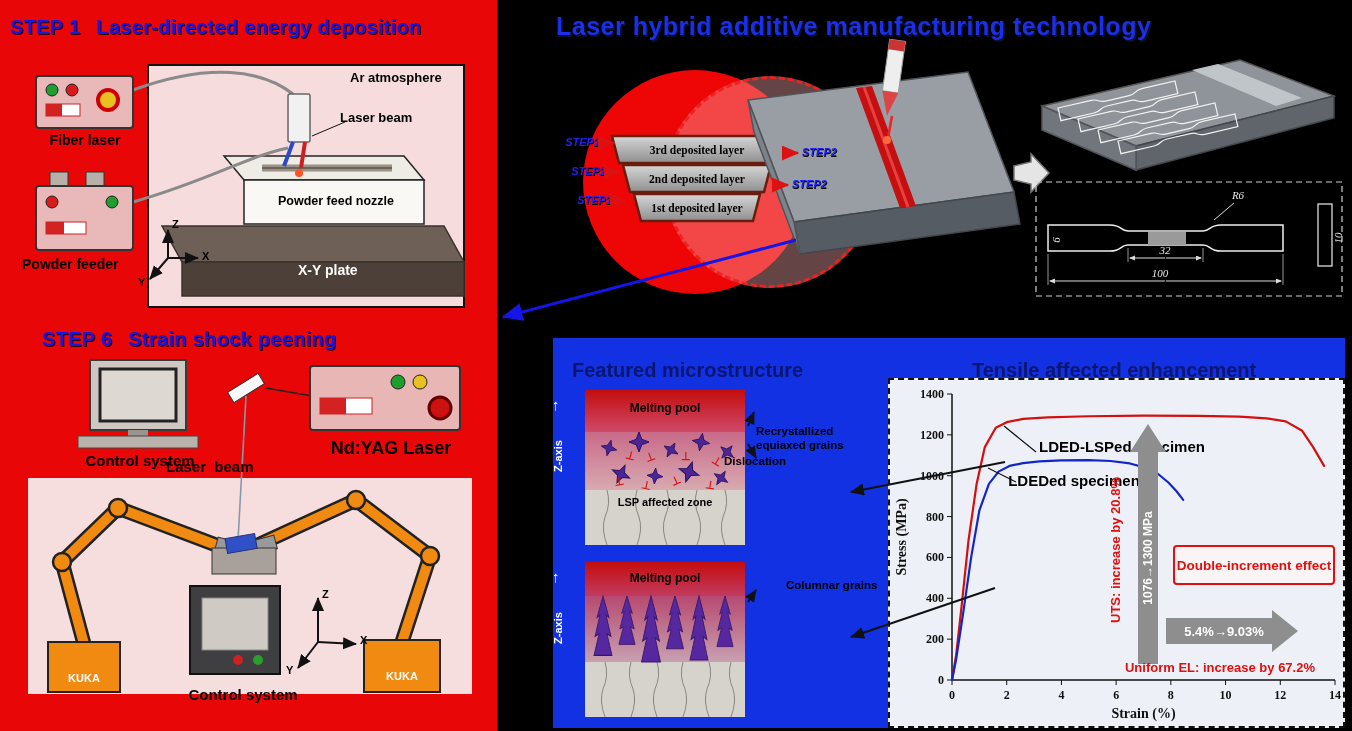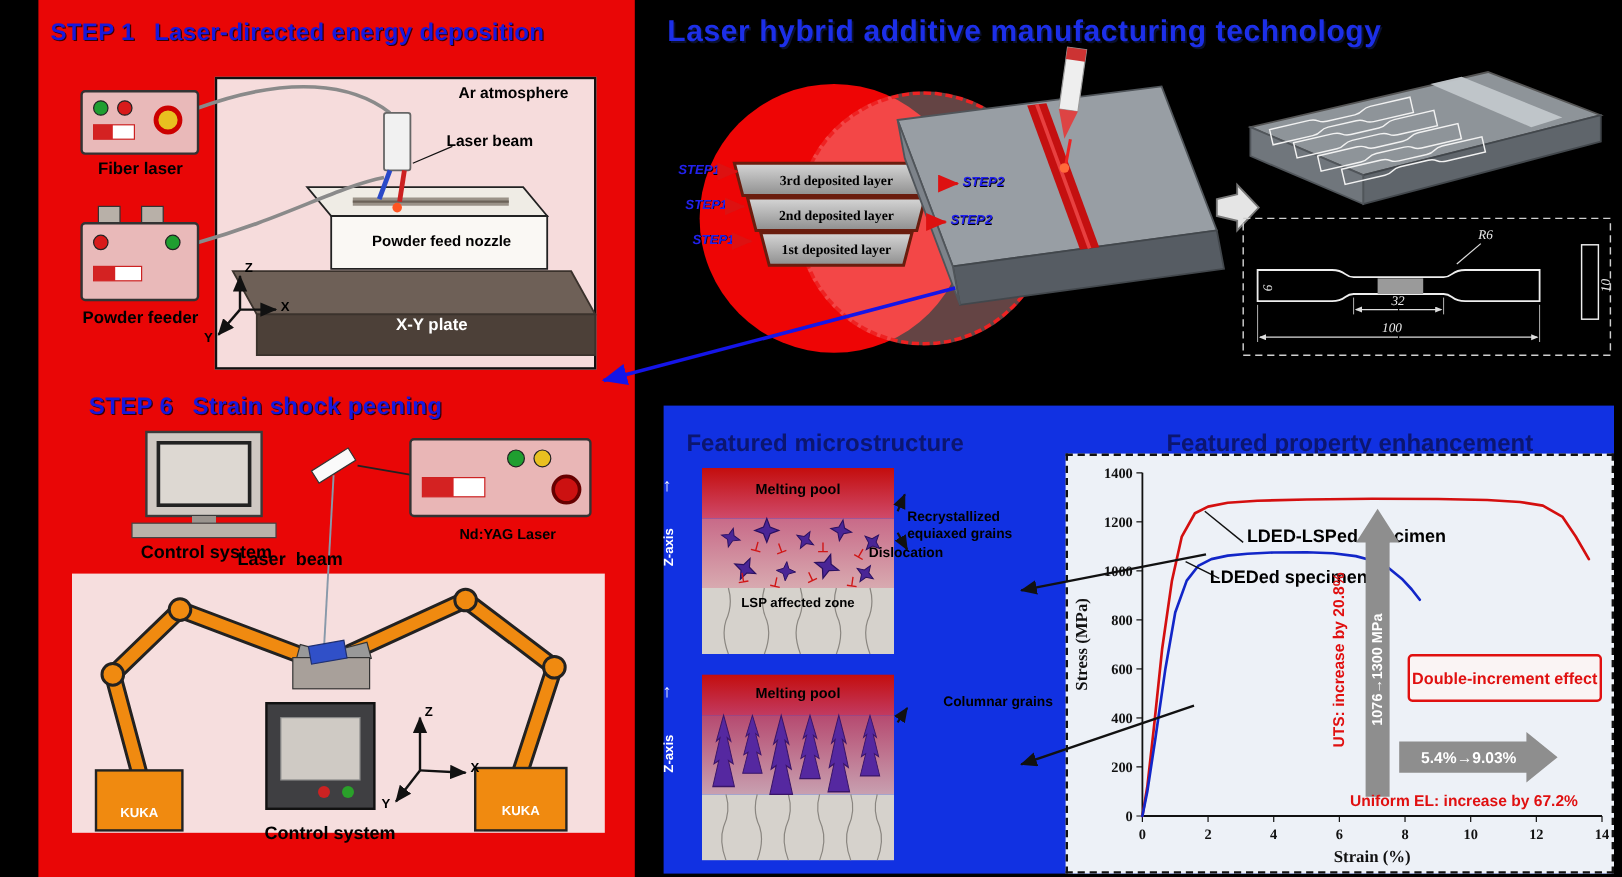--- a/index.html
+++ b/index.html
@@ -13,21 +13,21 @@
             font-size:11px;text-shadow:0.5px 0.5px 0 #000;}
   .steptitle{position:absolute;font-weight:bold;font-size:20px;color:#1818dd;
              text-shadow:1px 1px 0 #3a0000;letter-spacing:0.3px;white-space:nowrap;}
   .layerTxt{font-family:"Liberation Serif",serif;font-weight:bold;font-size:11.5px;fill:#000;}
   .dim{font-family:"Liberation Serif",serif;font-style:italic;font-size:11px;fill:#e8e8e8;}
   .tick{font-family:"Liberation Serif",serif;font-weight:bold;font-size:12px;fill:#111;}
   .axis-label{font-family:"Liberation Serif",serif;font-weight:bold;font-size:14px;fill:#111;}
   .clbl{font-weight:bold;font-size:15px;fill:#000;}
   .panelTxt{font-weight:bold;font-size:12px;fill:#000;}
   .disl{font-weight:bold;font-size:11px;fill:#d01515;}
-  #left-panel{position:absolute;left:0;top:0;width:497px;height:731px;background:#e90606;margin-left:32px;}
+  #left-panel{position:absolute;left:0;top:0;width:497px;height:731px;background:#e90606;}
   #bottom-right{position:absolute;left:553px;top:338px;width:792px;height:390px;background:#1131e2;}
   #chart{position:absolute;left:888px;top:378px;width:457px;height:350px;background:#edf1f7;
          border:2px dashed #111;box-sizing:border-box;}
   .navyTitle{position:absolute;font-weight:bold;font-size:20px;color:#0c1670;white-space:nowrap;margin-top:13px;}
   .annBlk{position:absolute;font-weight:bold;font-size:11.5px;color:#000;line-height:1.25;}
   .zaxis{position:absolute;font-weight:bold;font-size:11px;color:#fff;transform:rotate(-90deg);
          width:70px;text-align:center;}
 </style>
 </head>
 <body>
@@ -165,30 +165,30 @@
         <line x1="318" y1="642" x2="356" y2="644" marker-end="url(#mArr)"></line>
         <line x1="318" y1="642" x2="298" y2="668" marker-end="url(#mArr)"></line>
       </g>
     </svg>
 
     <div class="lbl" style="left:350px;top:70px;font-size:13px;">Ar atmosphere</div>
     <div class="lbl" style="left:340px;top:110px;font-size:13px;">Laser beam</div>
     <div class="lbl" style="left:278px;top:194px;font-size:12.5px;">Powder feed nozzle</div>
     <div class="wlbl" style="left:298px;top:262px;font-size:14px;">X-Y plate</div>
     <div class="lbl" style="left:30px;top:132px;width:110px;text-align:center;font-size:14px;">Fiber laser</div>
-    <div class="lbl" style="left:22px;top:256px;width:126px;text-align:center;font-size:14px;">Powder feeder</div>
+    <div class="lbl" style="left:22px;top:256px;width:126px;text-align:left;font-size:14px;">Powder feeder</div>
     <div class="lbl" style="left:172px;top:218px;font-size:11px;">Z</div>
     <div class="lbl" style="left:202px;top:250px;font-size:11px;">X</div>
     <div class="lbl" style="left:138px;top:276px;font-size:11px;">Y</div>
 
     <div class="steptitle" style="left:42px;top:328px;">
       <span>STEP 6</span><span style="display:inline-block;width:16px;"></span><span>Strain shock peening</span>
     </div>
     <div class="lbl" style="left:58px;top:452px;width:164px;text-align:center;font-size:15px;">Control system</div>
-    <div class="lbl" style="left:316px;top:438px;width:150px;text-align:center;font-size:12px;">Nd:YAG Laser</div>
+    <div class="lbl" style="left:316px;top:438px;width:150px;text-align:center;font-size:18px;">Nd:YAG Laser</div>
     <div class="lbl" style="left:166px;top:458px;font-size:15px;white-space:pre;">Laser  beam</div>
     <div class="wlbl" style="left:48px;top:672px;width:72px;text-align:center;font-size:11px;">KUKA</div>
     <div class="wlbl" style="left:364px;top:670px;width:76px;text-align:center;font-size:11px;">KUKA</div>
     <div class="lbl" style="left:158px;top:686px;width:170px;text-align:center;font-size:15px;">Control system</div>
     <div class="lbl" style="left:322px;top:588px;font-size:11px;">Z</div>
     <div class="lbl" style="left:360px;top:634px;font-size:11px;">X</div>
     <div class="lbl" style="left:286px;top:664px;font-size:11px;">Y</div>
   </div>
 
   <div class="abs" style="left:556px;top:12px;width:730px;font-size:25px;font-weight:bold;color:#1c2fe8;text-shadow:1.5px 1.5px 0 #0a1030;letter-spacing:0.5px;z-index:20;">Laser hybrid additive manufacturing technology</div>
@@ -274,21 +274,21 @@
       <text class="dim" x="1238" y="199" text-anchor="middle">R6</text>
       <text class="dim" x="1058" y="242" text-anchor="middle" transform="rotate(-90 1058 240)">6</text>
       <rect x="1318" y="204" width="14" height="62" fill="none" stroke="#eee" stroke-width="1.2"></rect>
       <text class="dim" x="1340" y="240" text-anchor="middle" transform="rotate(-90 1340 238)">10</text>
     </g>
   </svg>
 
   <div id="bottom-right"></div>
 
   <div class="navyTitle" style="left:572px;top:346px;">Featured microstructure</div>
-  <div class="navyTitle" style="left:972px;top:346px;">Featured property enhancement</div>
+  <div class="navyTitle" style="left:972px;top:346px;">Tensile affected enhancement</div>
 
   <svg class="abs" style="left:585px;top:390px;" width="160" height="155">
     <defs>
       <linearGradient id="gMelt1" x1="0" y1="0" x2="0" y2="1">
         <stop offset="0" stop-color="#c40d0d"></stop>
           <stop offset="1" stop-color="#cf4a6a"></stop>
       </linearGradient>
       <linearGradient id="gMid1" x1="0" y1="0" x2="0" y2="1">
         <stop offset="0" stop-color="#c86a88"></stop>
           <stop offset="1" stop-color="#d8aab0"></stop>

